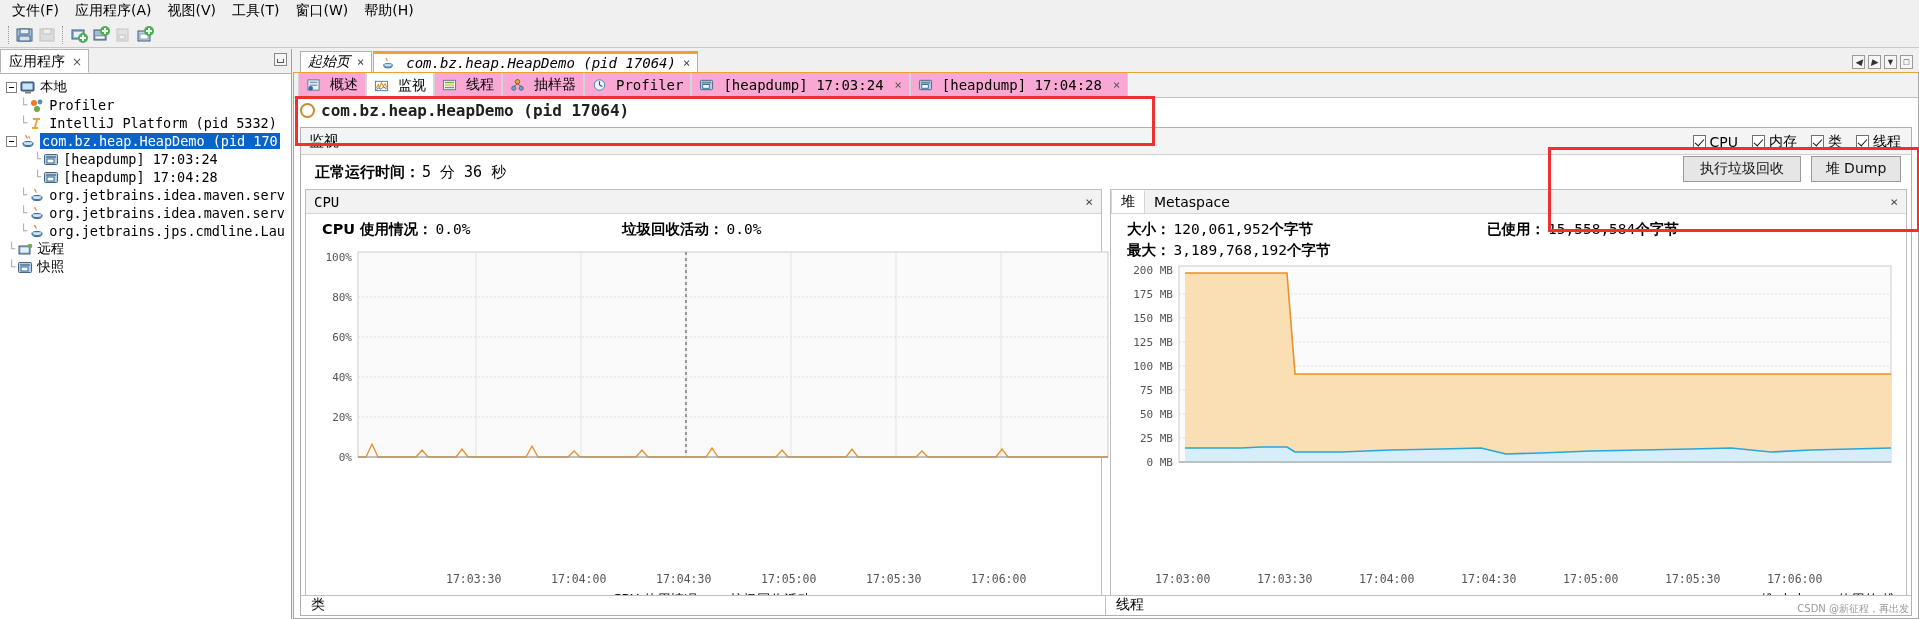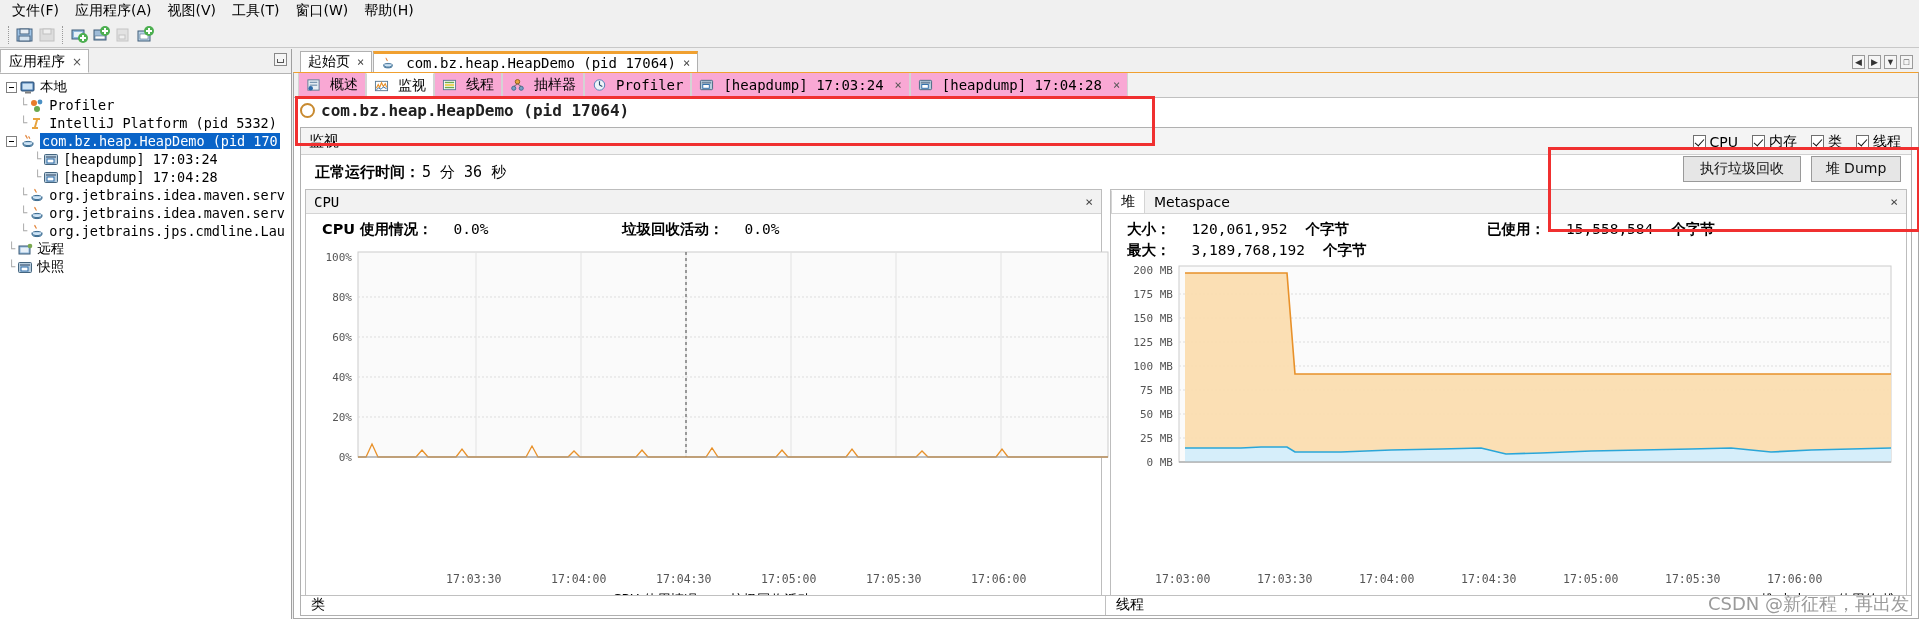--- a/index.html
+++ b/index.html
@@ -66,21 +66,21 @@
   .ticon { width: 16px; height: 15px; margin-right: 4px; flex: 0 0 auto; }
   .tlabel { font-size: 13.5px; }
   .sel { background: #0a64c8; color: #fff; padding: 0 2px; }
 
   
   .main {
     position: absolute; left: 293px; top: 49px; right: 0; bottom: 0; background: #f0f0f0;
   }
   .doc-tabbar {
     height: 23px; background: #f0f0f0; display: flex; align-items: flex-end;
-    padding-left: 7px; position: relative;
+    padding-left: 7px; position: relative; font-style: italic;
   }
   .doc-tab {
     height: 21px; background: #fff; border: 1px solid #b0b0b0; border-bottom: none;
     display: flex; align-items: center; gap: 7px; padding: 0 7px;
     font-size: 14px; font-family: "DejaVu Sans Mono", monospace;
     margin-right: 1px;
   }
   .doc-tab.active { border-top: 3px solid #f0a030; background: #fff; }
   .doc-tab .x { font-size: 12px; color: #444; }
   .doc-tab-icons {
@@ -154,40 +154,40 @@
     font-size: 14px; font-family: "DejaVu Sans Mono", monospace;
   }
   .card-head .closex { position: absolute; right: 8px; top: 4px; font-size: 13px; color: #444; }
   .card-head .minitab {
     height: 23px; display: flex; align-items: center; padding: 0 9px;
     font-size: 14px; font-family: "DejaVu Sans", sans-serif;
   }
   .card-head .minitab.on { background: #fff; border-left: 1px solid #d4d4d4;
     border-right: 1px solid #d4d4d4; border-top: 1px solid #fff; }
   .stat-row { display: flex; padding: 6px 0 0 16px; font-size: 14.5px; }
-  .stat { display: flex; align-items: baseline; gap: 18px; }
+  .stat { display: flex; align-items: baseline; }
   .stat .k { font-weight: bold; font-family: "DejaVu Sans", sans-serif; }
   .stat .v { font-family: "DejaVu Sans Mono", monospace; margin-left: 3px; }
   .stat .u { font-family: "DejaVu Sans", sans-serif; margin-left: 0; font-weight: bold; }
 
   .plot { position: absolute; left: 0; right: 0; bottom: 0; }
   .plot svg { display: block; }
   .legend { display: flex; justify-content: center; gap: 16px; font-size: 13.5px;
             font-family: "DejaVu Sans", sans-serif; }
   .legend .it { display: flex; align-items: center; gap: 5px; }
   .swatch { width: 11px; height: 11px; display: inline-block; }
 
   .bottomstrip {
     position: absolute; left: 0; right: 0; bottom: 0; height: 20px; background: #fff;
     border-top: 1px solid #c0c0c0; display: flex;
   }
   .bs-cell { font-size: 14px; padding-left: 10px; font-family: "DejaVu Sans", sans-serif;
              position: relative; }
   .watermark {
-    position: absolute; right: 10px; bottom: 3px; font-size: 18px; color: #9a9a9a;
+    position: absolute; right: 10px; bottom: 3px; font-size: 10px; color: #9a9a9a;
     font-family: "DejaVu Sans", sans-serif; z-index: 60;
   }
 </style>
 </head>
 <body>
 
 <div class="app">
 
   <div class="menubar">
     <div class="mi">文件(F)</div>

